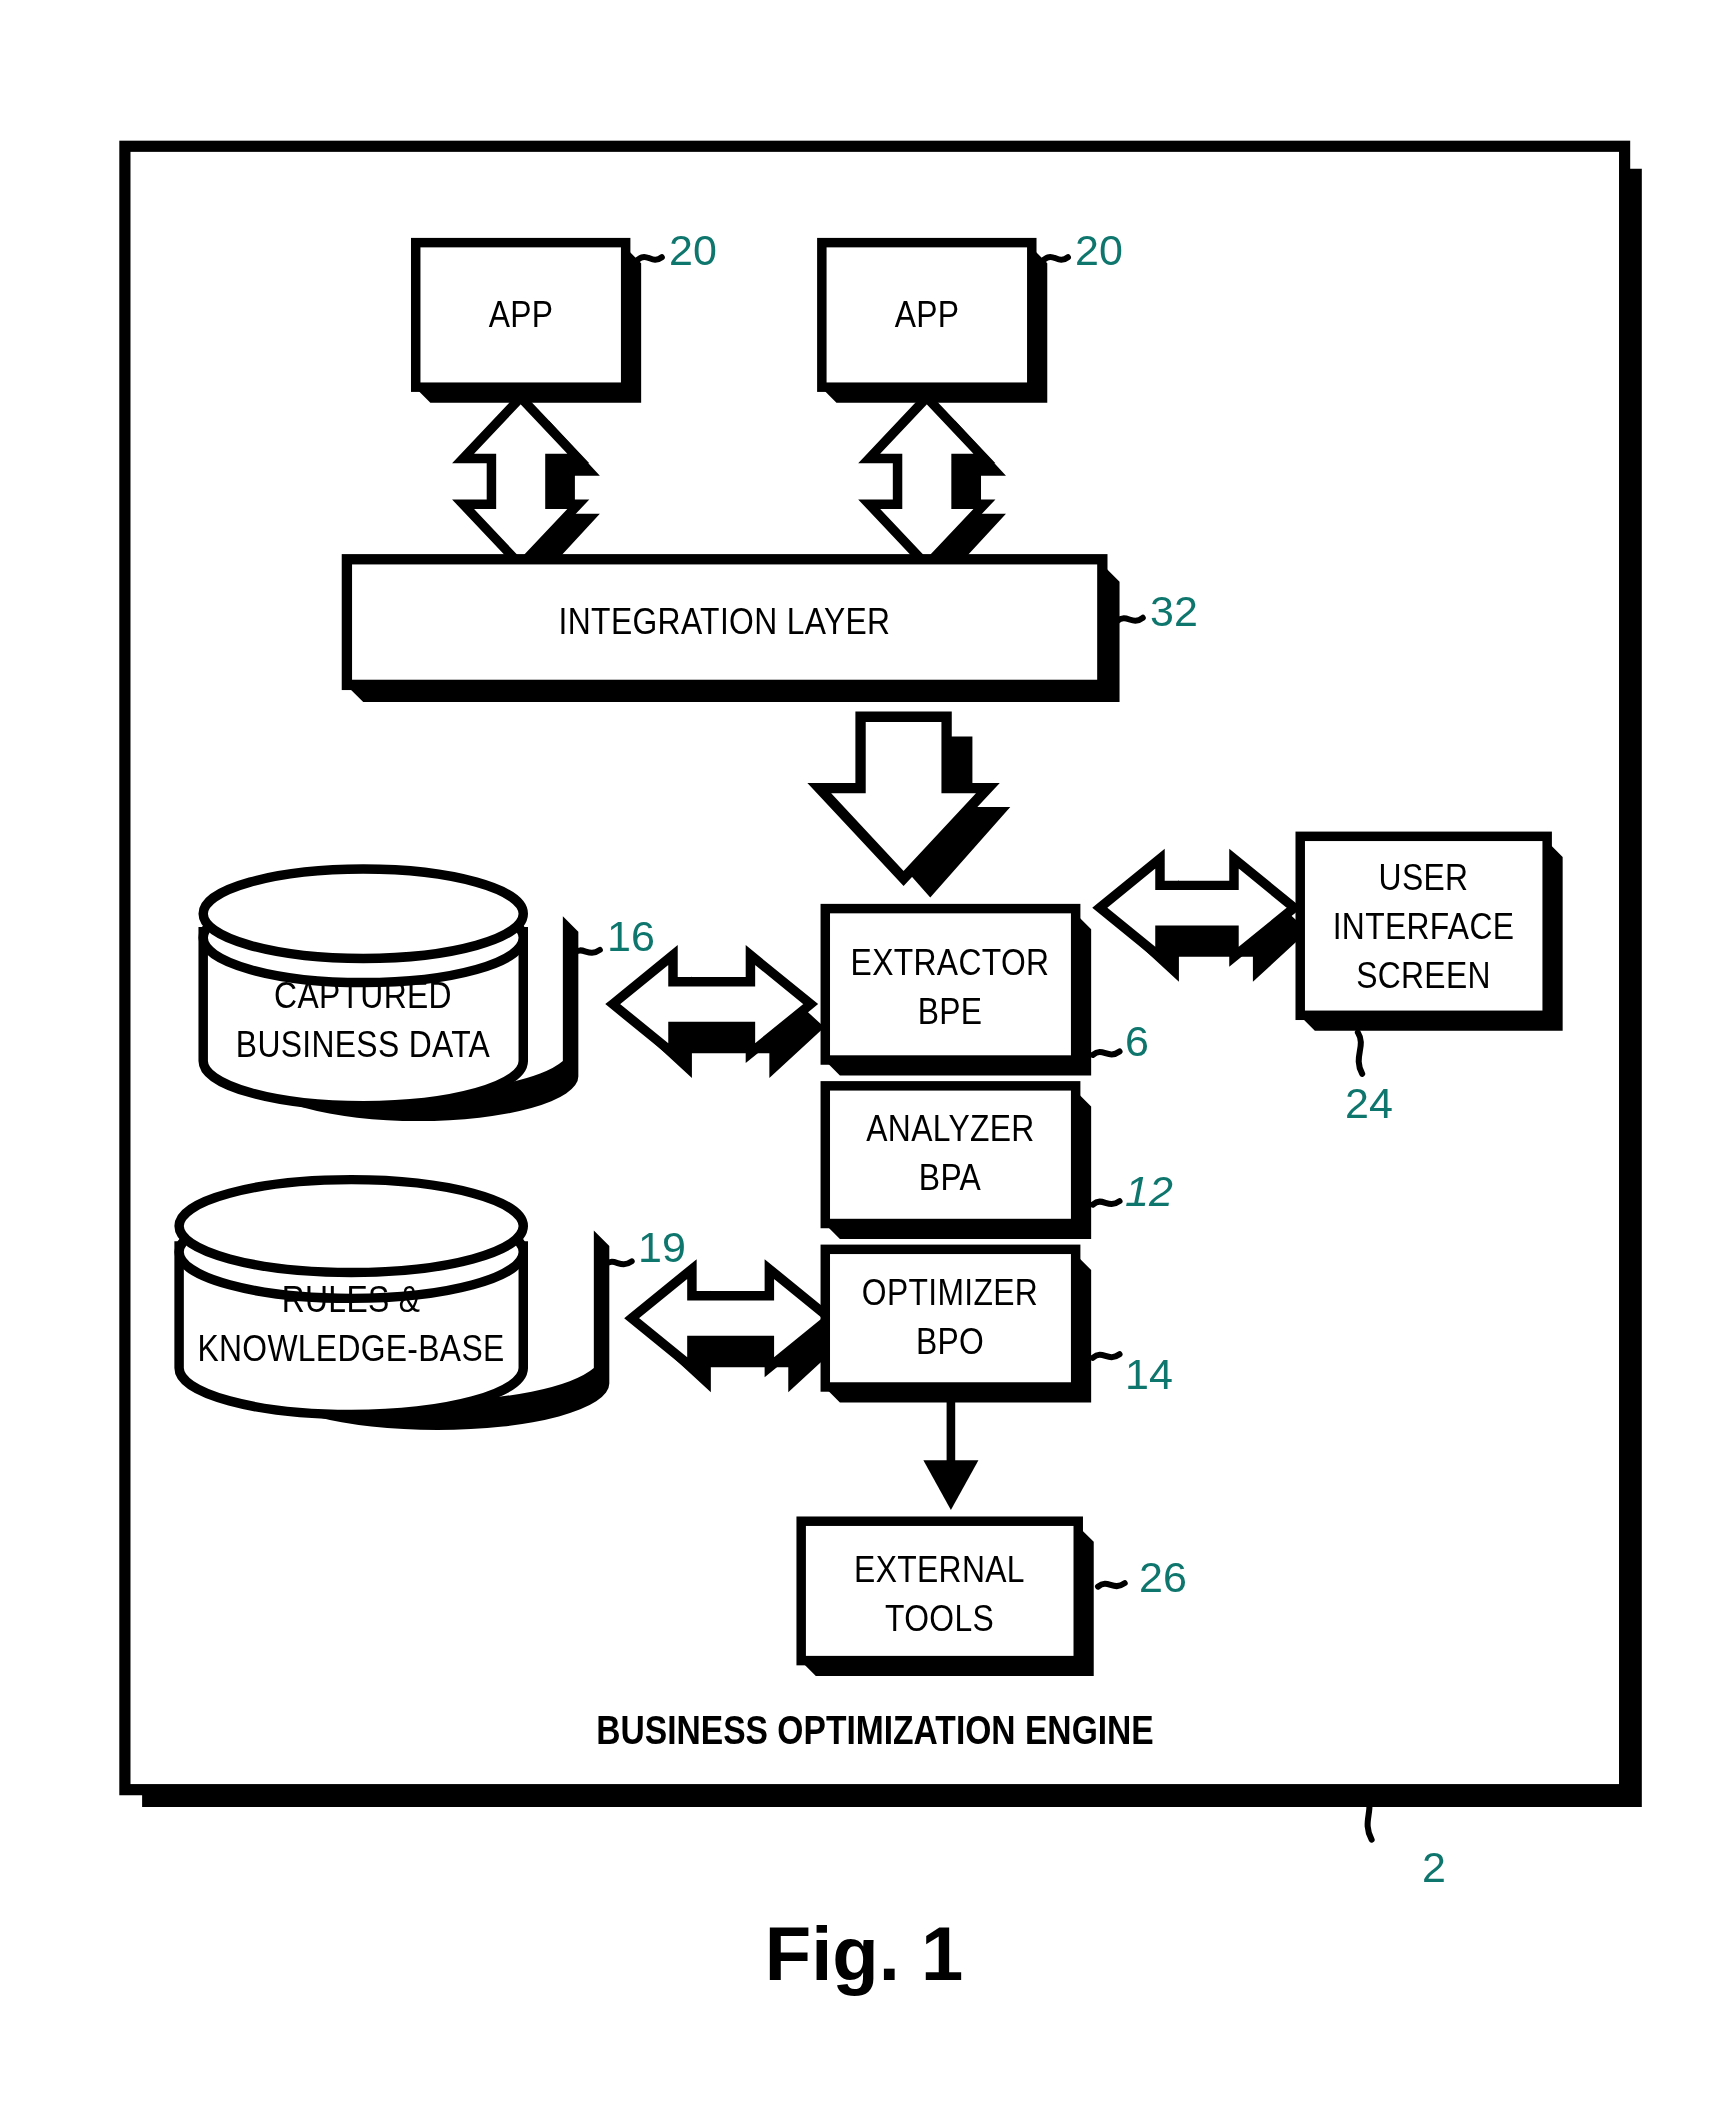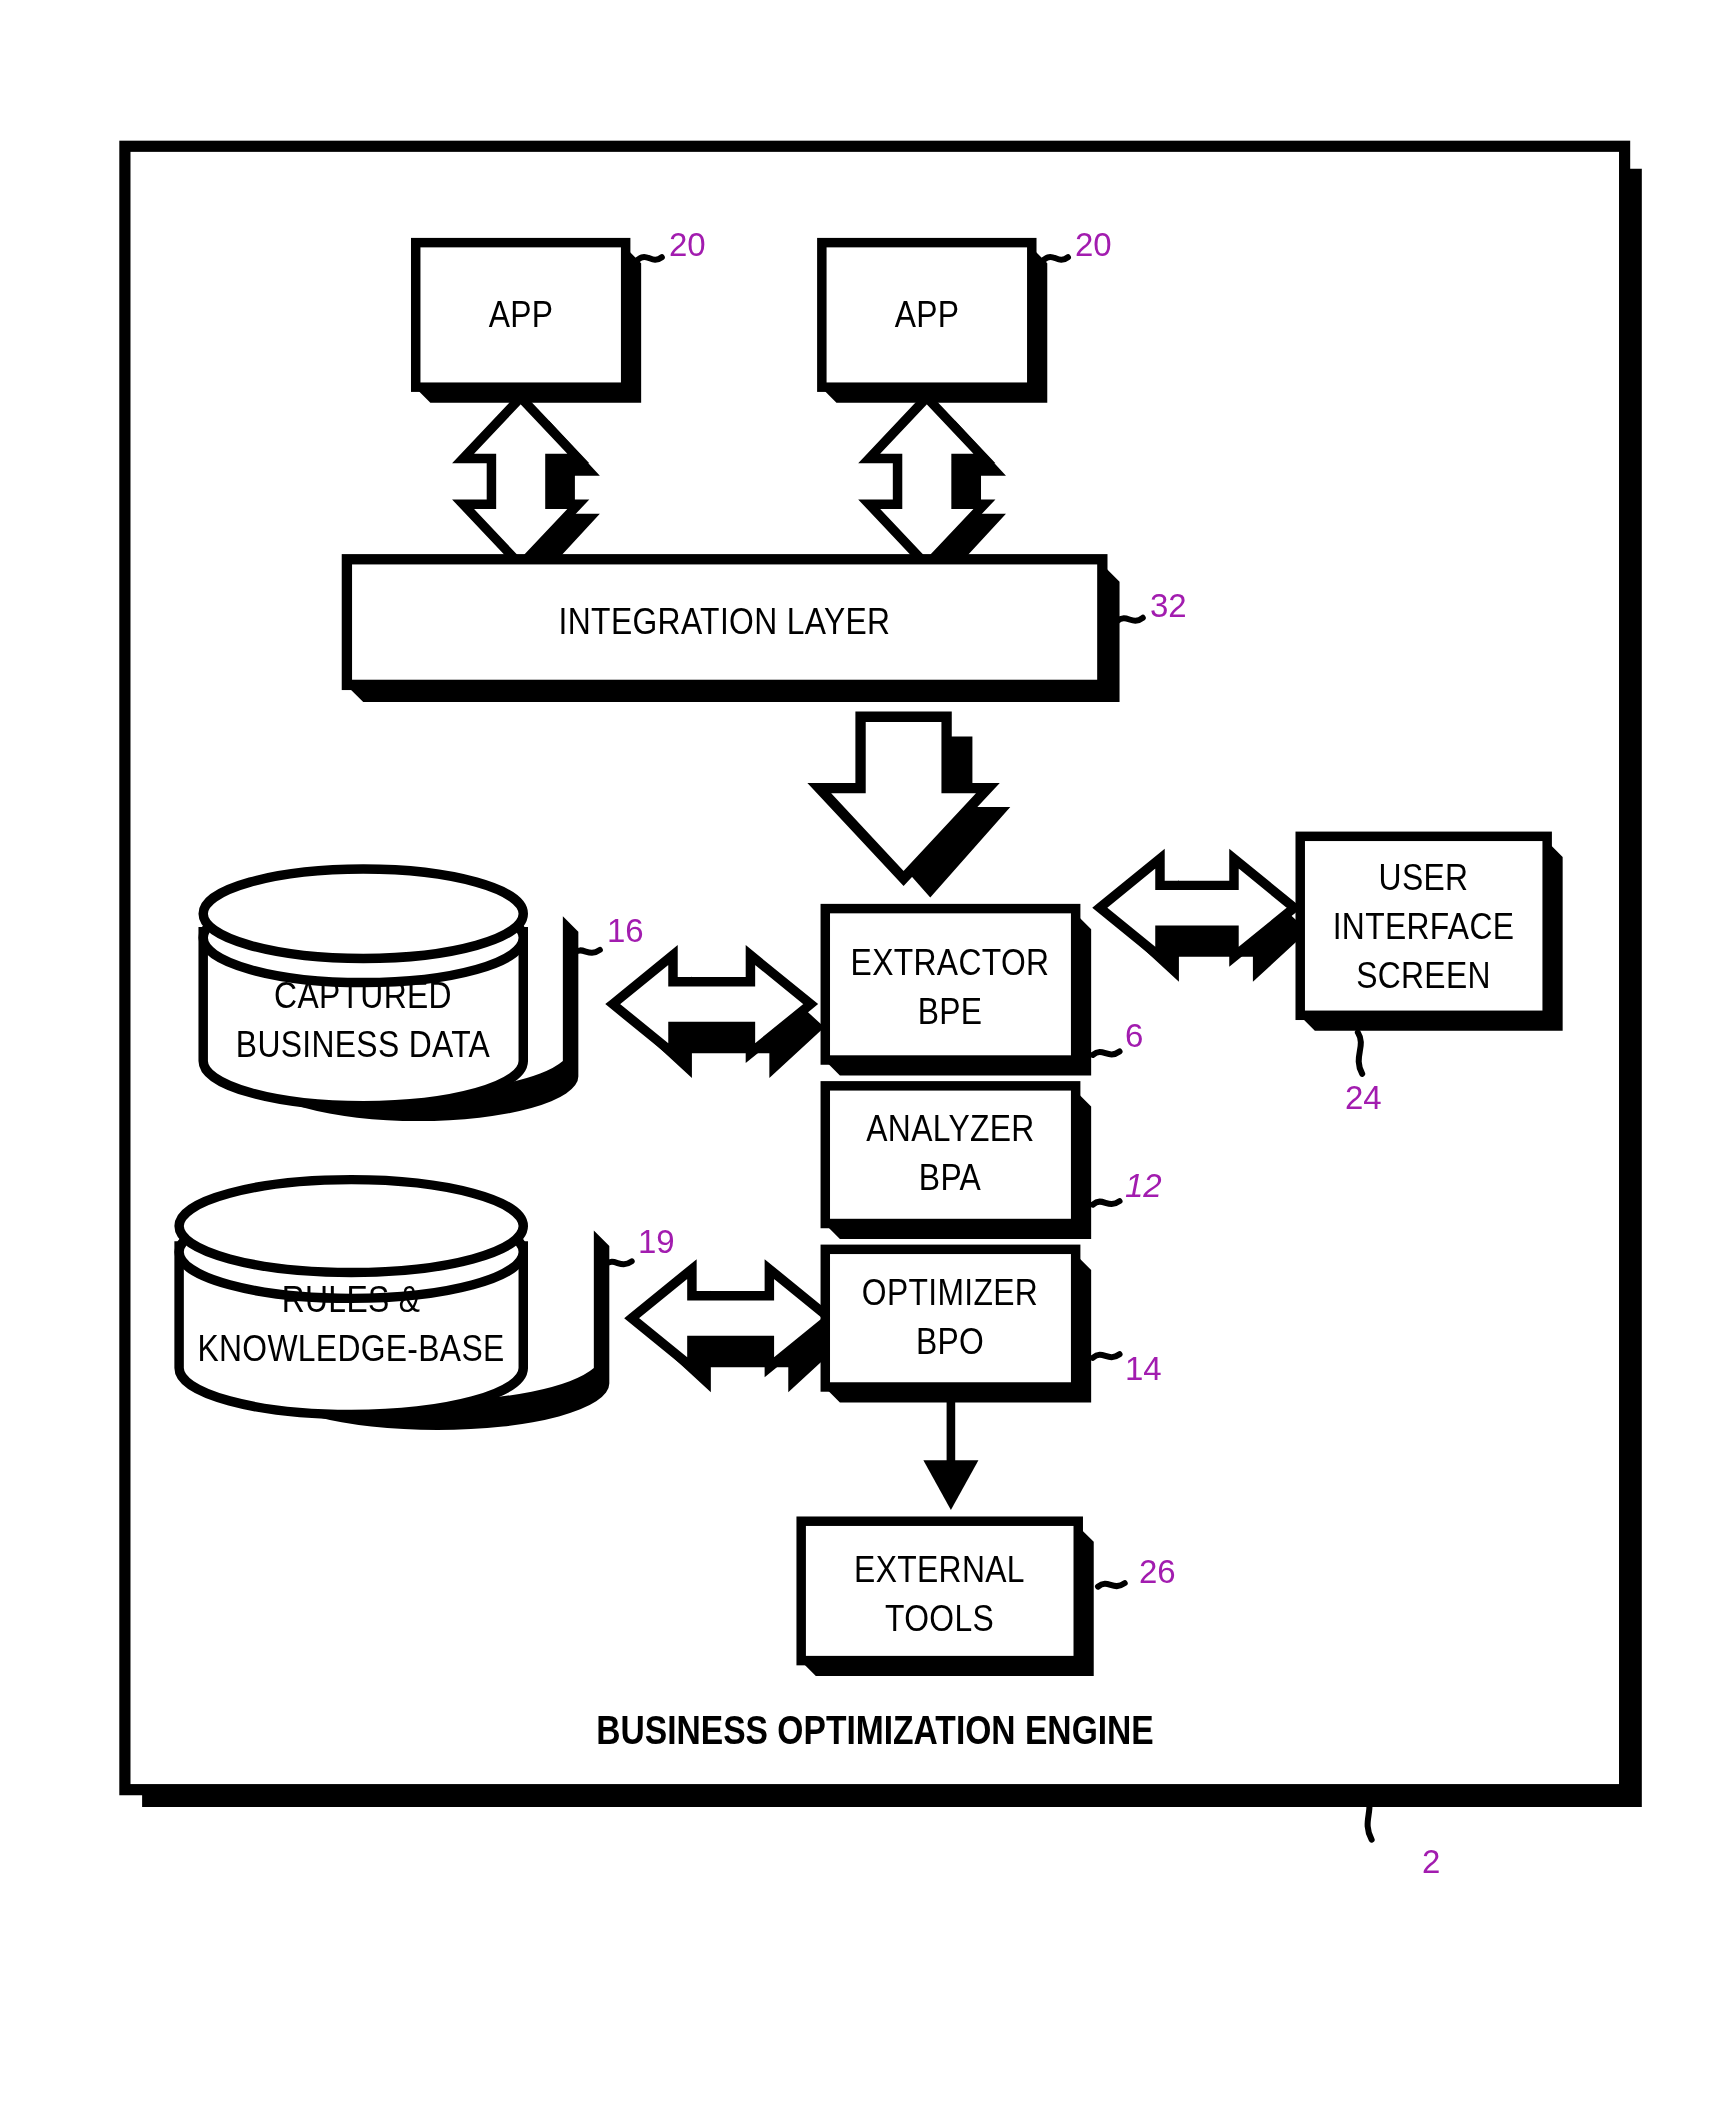--- a/index.html
+++ b/index.html
@@ -40,22 +40,22 @@
     transform-origin: center center;
     pointer-events: none;
   }
   .box-label {
     font-size: 37px;
     letter-spacing: 0.4px;
   }
   .refnum {
     position: absolute;
     font-family: "Liberation Sans", sans-serif;
-    font-size: 33px;
-    color: #a21caf;
+    font-size: 43px;
+    color: #0f766e;
     white-space: pre;
   }
   .engine-title {
     position: absolute;
     font-family: "Liberation Sans", sans-serif;
     font-weight: bold;
     font-size: 40px;
     letter-spacing: 0px;
     transform: scaleX(0.84);
     transform-origin: center center;
@@ -242,15 +242,16 @@
   <div class="refnum" style="left:1345px; top:1079px;">24</div>
 
   <div class="lbl box-label" style="left:801px; top:1549px; width:277px;">EXTERNAL</div>
   <div class="lbl box-label" style="left:801px; top:1598px; width:277px;">TOOLS</div>
   <div class="refnum" style="left:1131px; top:1553px;margin-left:8px;">26</div>
 
   <div class="engine-title" style="left:125px; top:1708px; width:1500px;">BUSINESS OPTIMIZATION ENGINE</div>
 
   <div class="refnum" style="left:1422px; top:1843px;">2</div>
 
+  <div class="fig-caption" style="left:606px; top:1910px; width:516px;">Fig. 1</div>
 
 </div>
 
 
 </body></html>

